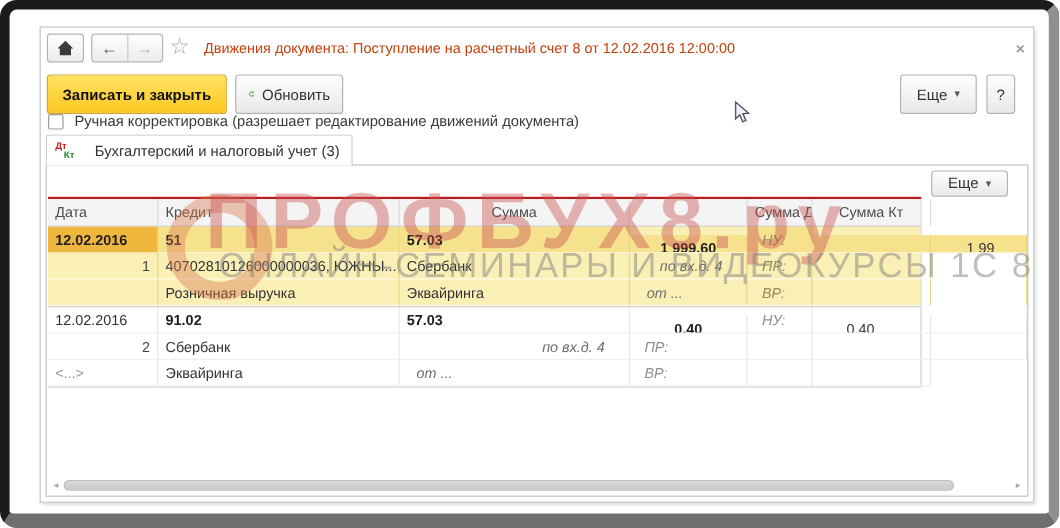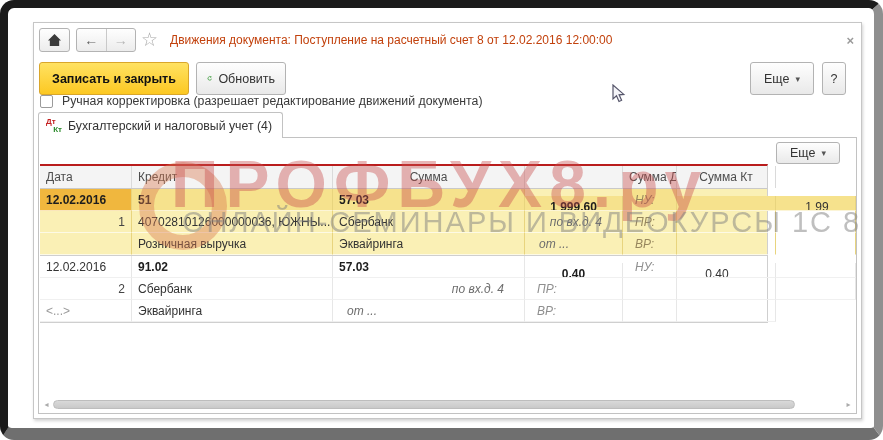--- a/index.html
+++ b/index.html
@@ -43,21 +43,21 @@
   .caret { font-size:9px; color:#555; }
 
   
   .chkrow { position:absolute; left:6px; top:71px; display:flex; align-items:center; }
   .chkbox { width:13px; height:13px; border:1px solid #9b9b9b; border-radius:2px; background:#fff; }
   .chklabel { margin-left:9px; font-size:12.3px; color:#3a3a3a; white-space:nowrap;text-align:center; }
 
   
   .tab { position:absolute; left:4px; top:89px; height:26px; z-index:3; background:#fff;
     border:1px solid #c2c2c2; border-bottom:none; border-radius:3px 3px 0 0;
-    display:flex; align-items:center; gap:6px; padding:0 10px 0 7px; }
+    display:flex; align-items:center; gap:17px; padding:0 10px 0 7px; }
   .tab-label { font-size:12.3px; color:#333; white-space:nowrap; }
   .dtkt { position:relative; width:16px; height:15px; }
   .dtkt .dt { position:absolute; left:0; top:-1px; font-size:8px; font-weight:bold; color:#c42222; }
   .dtkt .kt { position:absolute; right:0; bottom:-1px; font-size:8px; font-weight:bold; color:#2a8a2a; }
 
   
   .panel { position:absolute; left:4px; top:114px; width:819px; height:277px;
     border:1px solid #c2c2c2; background:#fff; }
   .btn-more2 { position:absolute; right:16px; top:4px; width:64px; height:22px;
     background:linear-gradient(#fefefe,#e9e9e9); border:1px solid #b3b3b3; border-radius:3px;
@@ -144,21 +144,21 @@
     <div class="chkrow">
       <div class="chkbox"></div>
       <div class="chklabel">Ручная корректировка (разрешает редактирование движений документа)</div>
     </div>
 
     <div class="tab">
       <span class="dtkt">
         <span class="dt">Дт</span>
         <span class="kt">Кт</span>
       </span>
-      <span class="tab-label">Бухгалтерский и налоговый учет (4)</span>
+      <span class="tab-label">Бухгалтерский и налоговый учет (3)</span>
     </div>
 
     <div class="panel">
       <div class="btn-more2">
         <span>Еще</span>
         <span class="caret">▾</span>
       </div>
 
       <div class="tbl">
 

